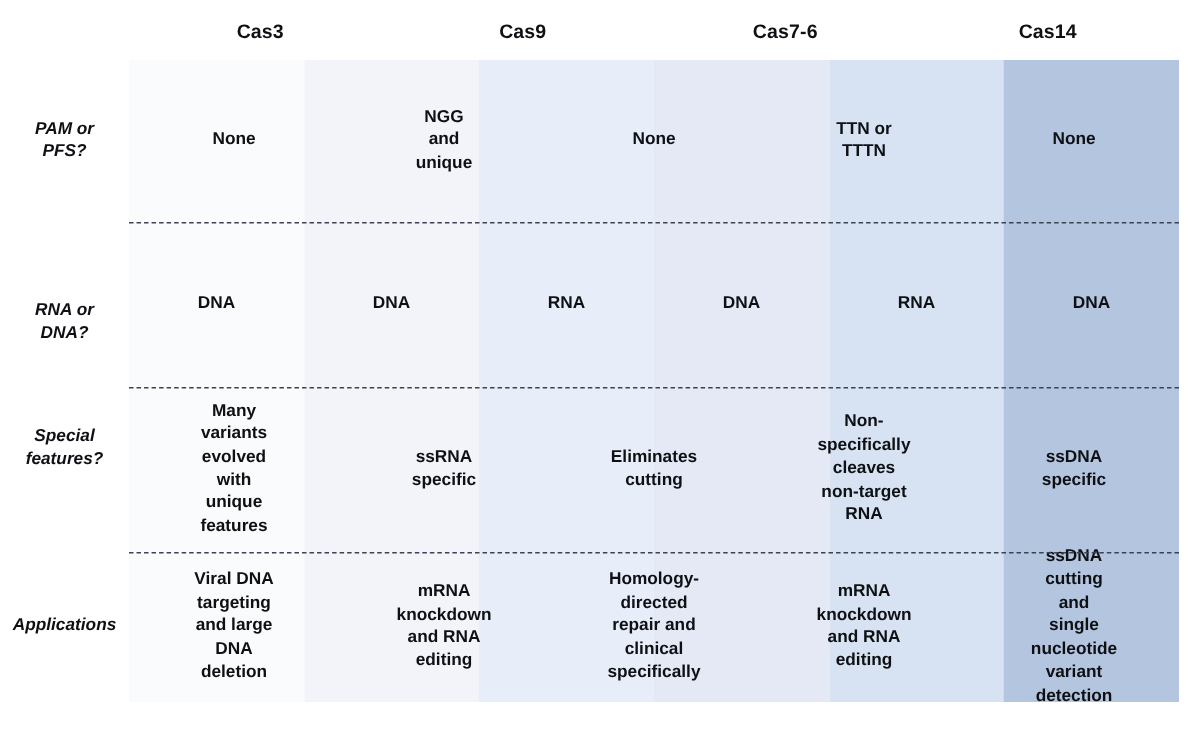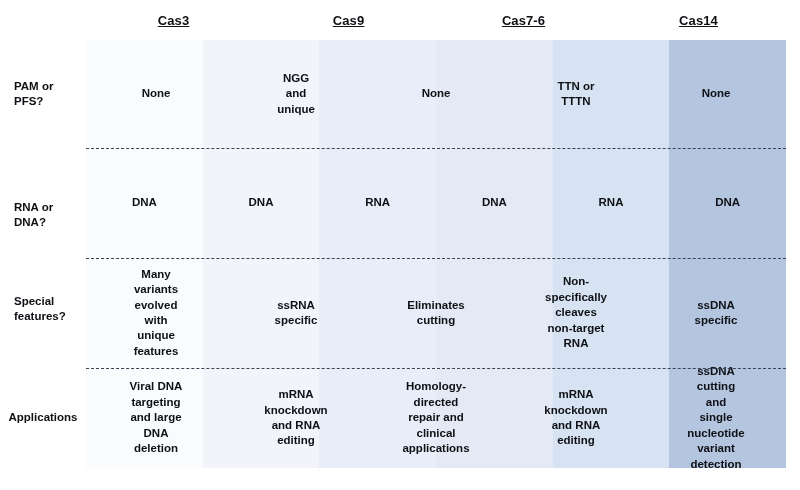--- a/index.html
+++ b/index.html
@@ -24,21 +24,20 @@
 
   
   .header-row {
     position: absolute;
     left: 86px;
     top: 0px;
     width: 700px;
     height: 40px;
     display: flex;
     background: #ffffff;
-    text-decoration: underline;
   }
   .header-cell {
     flex: 1 1 0;
     display: flex;
     align-items: center;
     justify-content: center;
     font-size: 13px;
     font-weight: 700;
     letter-spacing: .1px;
     color: #0e1014;
@@ -67,26 +66,28 @@
     width: 86px;
     height: 428px;
   }
   .row-label {
     position: absolute;
     left: 0;
     width: 86px;
     display: flex;
     align-items: center;
     justify-content: center;
+    text-align: center;
     font-size: 11.5px;
     font-weight: 700;
     line-height: 1.32;
     color: #0e1014;
     box-sizing: border-box;
     padding: 0 14px;
+    font-style: italic;
   }
 
   
   .cells {
     position: absolute;
     left: 86px;
     top: 40px;
     width: 700px;
     height: 428px;
   }
@@ -147,21 +148,21 @@
     <div class="col-band" style="background: rgb(228, 233, 245);"></div>
     <div class="col-band" style="background: rgb(215, 226, 242);"></div>
     <div class="col-band" style="background: rgb(180, 197, 224);"></div>
   </div>
 
   <div class="row-labels">
     <div class="row-label" style="top:0px;height:108px;">PAM or
 PFS?</div>
     <div class="row-label" style="top:120px;height:110px;">RNA or
 DNA?</div>
-    <div class="row-label" style="top:214px;height:110px;">Special
+    <div class="row-label" style="top:204px;height:110px;">Special
 features?</div>
     <div class="row-label" style="top:328px;height:100px;">Applications</div>
   </div>
 
   <div class="cells">
 
     <div class="data-row" style="top:0px;height:108px;">
       <div class="data-cell">None</div>
       <div class="data-cell">NGG
 and
@@ -208,21 +209,21 @@
 DNA
 deletion</div>
       <div class="data-cell">mRNA
 knockdown
 and RNA
 editing</div>
       <div class="data-cell">Homology-
 directed
 repair and
 clinical
-applications</div>
+specifically</div>
       <div class="data-cell">mRNA
 knockdown
 and RNA
 editing</div>
       <div class="data-cell">ssDNA
 cutting
 and
 single
 nucleotide
 variant

